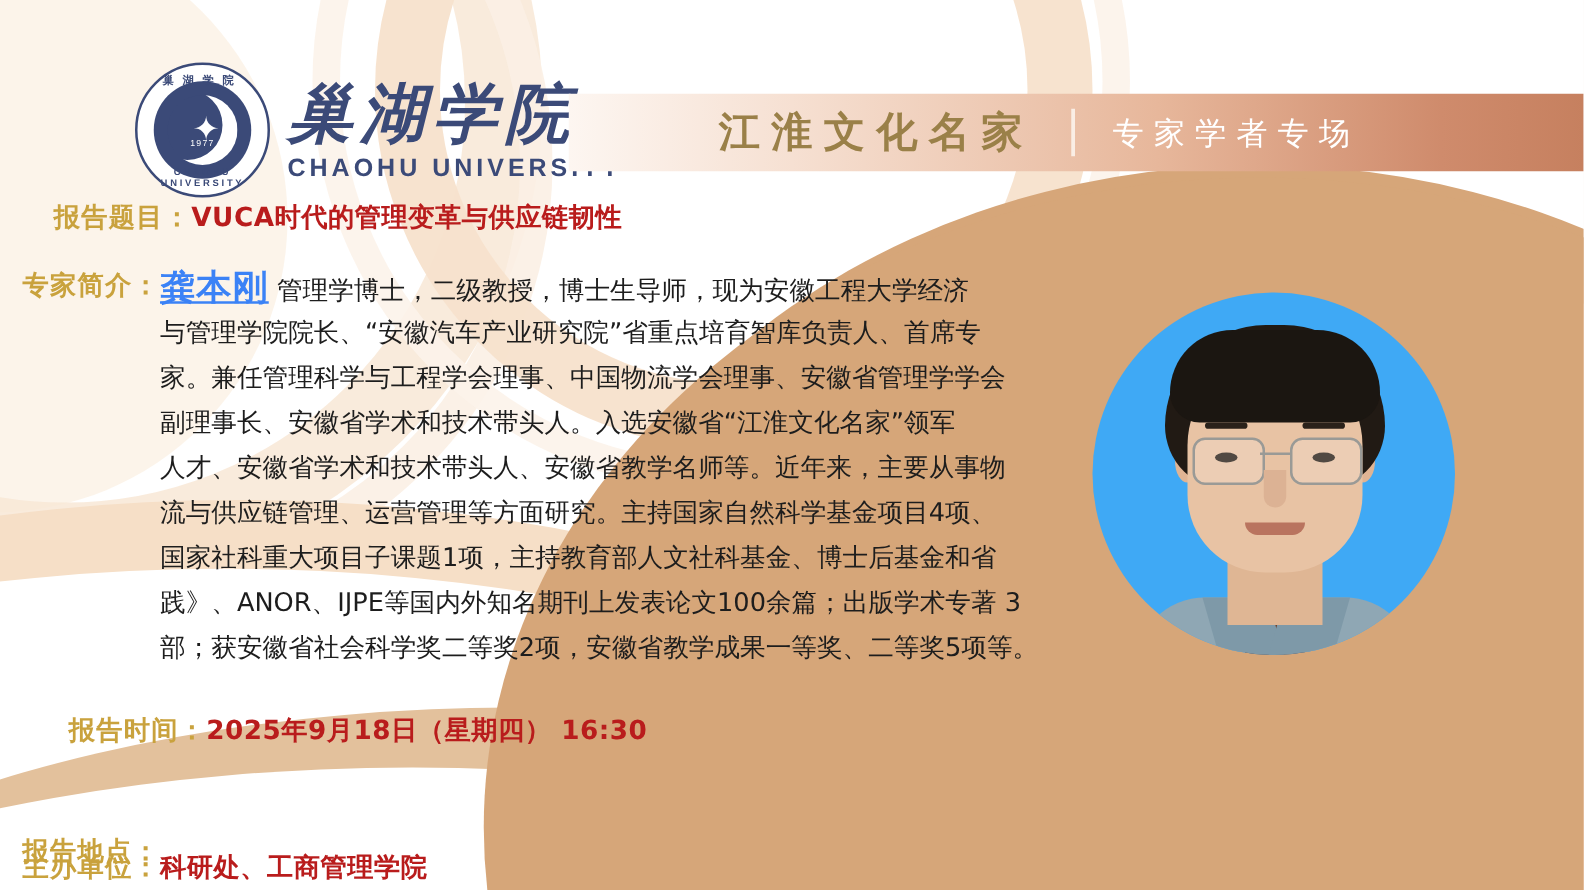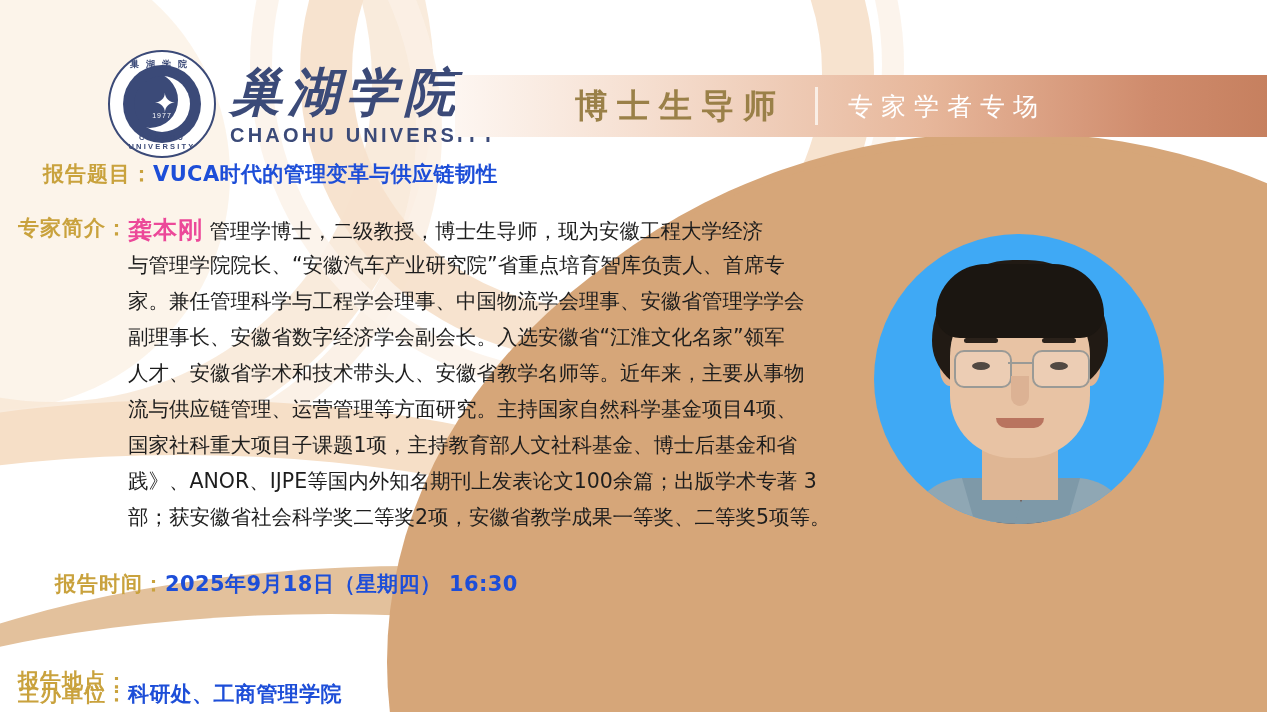--- a/index.html
+++ b/index.html
@@ -124,29 +124,30 @@
     font-size:25px;color:#ffffff;letter-spacing:8px;text-align:center;
   }
   
   .row{position:absolute;display:flex;align-items:flex-start;}
   .label{
     color:#c9a23d;font-size:21px;font-weight:bold;letter-spacing:1px;
     white-space:nowrap;flex:none;
     font-family:"DejaVu Sans","Liberation Sans",sans-serif;
   }
   .value-bold{
-    color:#1d4ed8;font-size:21px;font-weight:bold;letter-spacing:.4px;
+    color:#b91c1c;font-size:21px;font-weight:bold;letter-spacing:.4px;
     font-family:"DejaVu Sans","Liberation Sans",sans-serif;
   }
   #row-title{left:18px;top:160px;margin-left:25px;}
   #row-bio{left:18px;top:214px;}
   #bio-body{width:728px;}
   #bio-name{
-    font-size:24px;font-weight:bold;color:#ec4899;letter-spacing:1px;
+    font-size:28px;font-weight:bold;color:#3b82f6;letter-spacing:1px;
     font-family:"DejaVu Sans","Liberation Sans",sans-serif;
+    text-decoration:underline;
   }
   .bio-line{
     font-size:20.5px;color:#1d1d1d;line-height:36px;white-space:nowrap;
     font-family:"DejaVu Sans","Liberation Sans",sans-serif;
   }
   .bio-line.first{line-height:32px;}
   #row-time{left:18px;top:570px;margin-left:37px;}
   #row-place{left:18px;top:626px;margin-top:41px;}
   #row-host{left:18px;top:680px;}
   
@@ -241,37 +242,37 @@
       <div id="seal-year">1977</div>
       <div id="seal-en">CHAOHU UNIVERSITY</div>
     </div>
     <div id="logo-text">
       <div id="logo-cn">巢湖学院</div>
       <div id="logo-en">CHAOHU UNIVERSITY</div>
     </div>
   </div>
 
   <div id="banner">
-    <div id="banner-main">博士生导师</div>
+    <div id="banner-main">江淮文化名家</div>
     <div id="banner-div"></div>
     <div id="banner-sub">专家学者专场</div>
   </div>
 
   <div class="row" id="row-title">
     <span class="label">报告题目：</span>
     <span class="value-bold">VUCA时代的管理变革与供应链韧性</span>
   </div>
 
   <div class="row" id="row-bio">
     <span class="label">专家简介：</span>
     <span id="bio-body">
       <div class="bio-line first"><span id="bio-name">龚本刚</span><span> 管理学博士，二级教授，博士生导师，现为安徽工程大学经济</span></div>
       <div class="bio-line">与管理学院院长、“安徽汽车产业研究院”省重点培育智库负责人、首席专</div>
       <div class="bio-line">家。兼任管理科学与工程学会理事、中国物流学会理事、安徽省管理学学会</div>
-      <div class="bio-line">副理事长、安徽省数字经济学会副会长。入选安徽省“江淮文化名家”领军</div>
+      <div class="bio-line">副理事长、安徽省学术和技术带头人。入选安徽省“江淮文化名家”领军</div>
       <div class="bio-line">人才、安徽省学术和技术带头人、安徽省教学名师等。近年来，主要从事物</div>
       <div class="bio-line">流与供应链管理、运营管理等方面研究。主持国家自然科学基金项目4项、</div>
       <div class="bio-line">国家社科重大项目子课题1项，主持教育部人文社科基金、博士后基金和省</div>
       <div class="bio-line">践》、ANOR、IJPE等国内外知名期刊上发表论文100余篇；出版学术专著 3</div>
       <div class="bio-line"> 部；获安徽省社会科学奖二等奖2项，安徽省教学成果一等奖、二等奖5项等。</div>
     </span>
   </div>
 
   <div id="portrait">
     <div id="p-shirt"></div>

